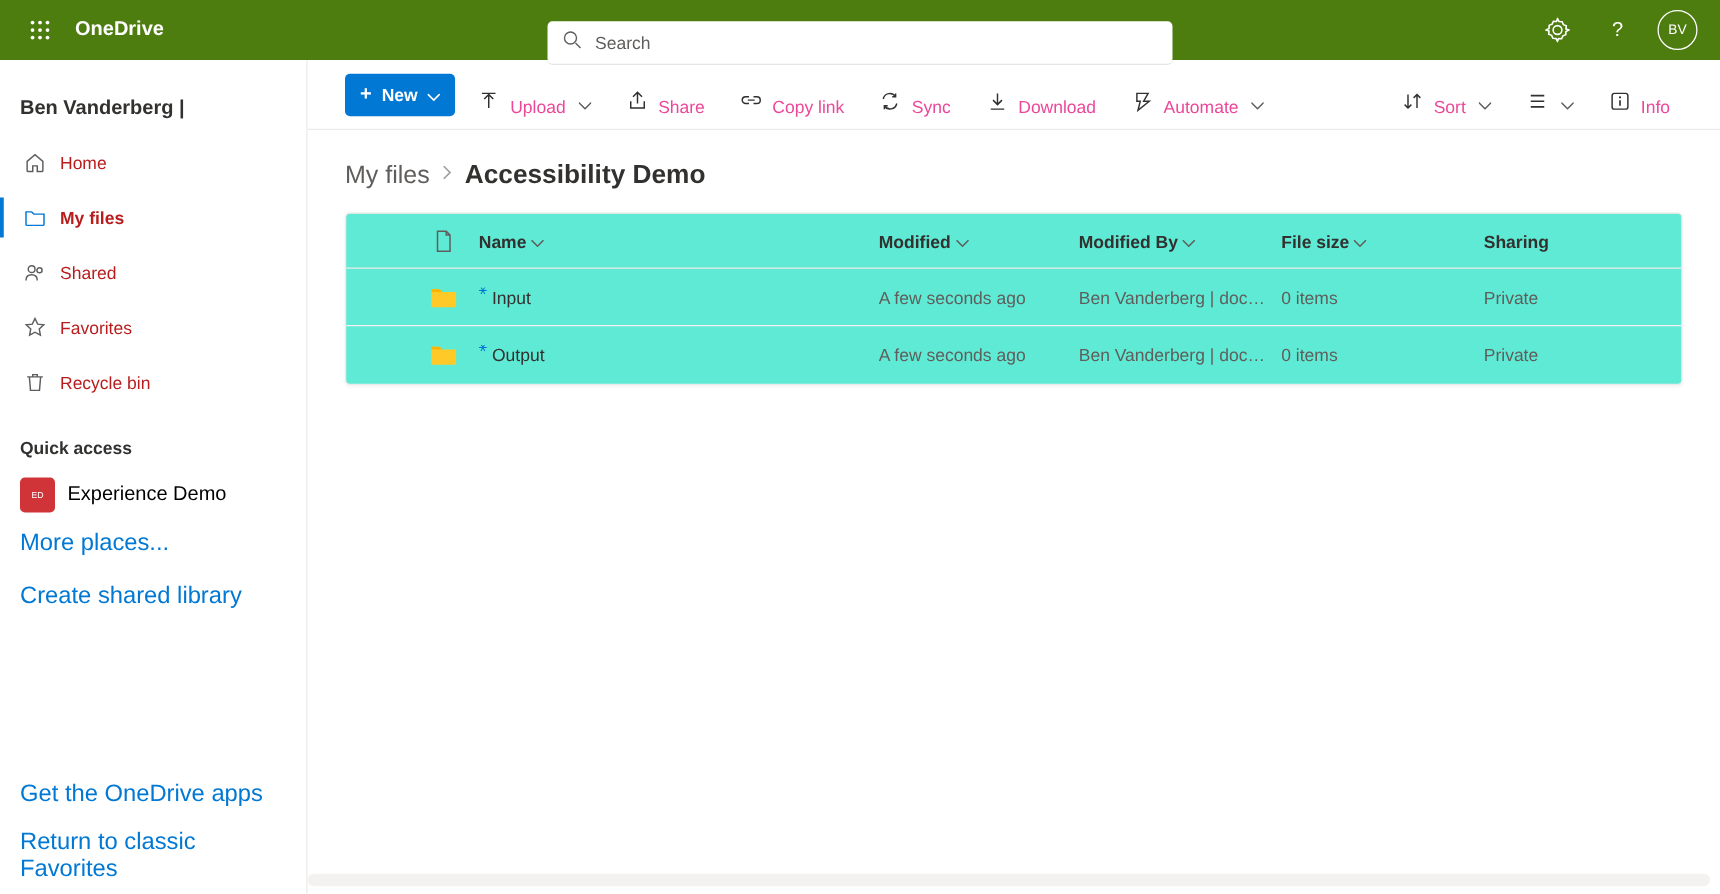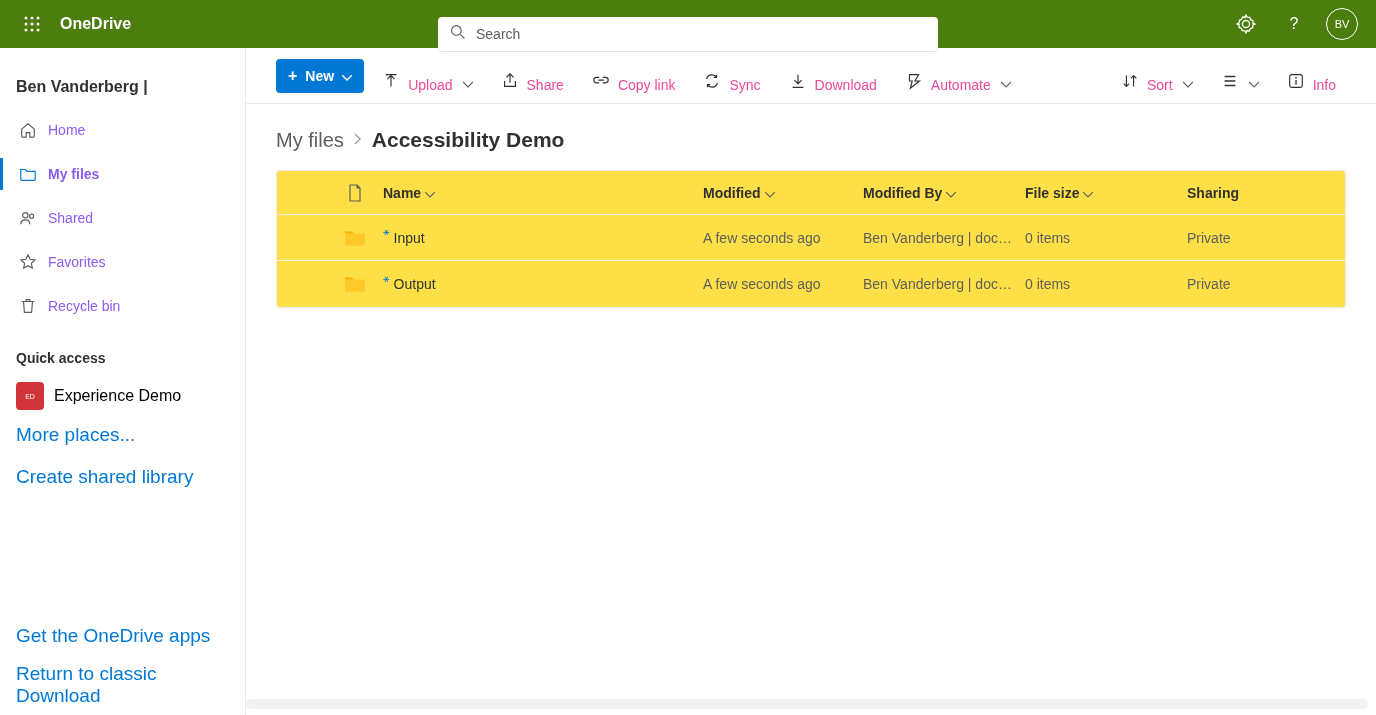--- a/index.html
+++ b/index.html
@@ -60,21 +60,21 @@
     .sidebar {
       width: 246px; border-right: 1px solid #edebe9;
       display: flex; flex-direction: column;
       background: #fff;
       padding-top: 18px;
     }
     .user-name { font-size: 16px; font-weight: 600; padding: 12px 16px 12px 16px; color: #323130; }
     .nav { padding: 0; }
     .nav-item {
       display: flex; align-items: center; height: 44px;
-      padding-left: 18px; font-size: 14px; color: #8b5cf6;
+      padding-left: 18px; font-size: 14px; color: #b91c1c;
       cursor: pointer; position: relative;
     }
     .nav-item.active::before {
       content: ""; position: absolute; left: 0; top: 6px; bottom: 6px;
       width: 3px; background: #0078d4;
     }
     .nav-item.active { font-weight: 600; }
     .nav-item .icn { width: 20px; height: 20px; margin-right: 10px; display:flex; align-items:center; justify-content:center; }
     .nav-item .icn svg { width: 18px; height: 18px; }
 
@@ -114,21 +114,21 @@
 
     .breadcrumb { padding: 24px 30px 18px; display: flex; align-items: center; gap: 10px; }
     .breadcrumb .root { font-size: 20px; color: #605e5c; cursor: pointer; }
     .breadcrumb .sep { color: #a19f9d; }
     .breadcrumb .current { font-size: 21px; font-weight: 600; color: #323130; }
 
     .table-wrap { padding: 0 30px 30px; }
     .table {
       border: 1px solid #edebe9; border-radius: 4px;
       box-shadow: 0 1px 3px rgba(0,0,0,0.05);
-      background: #fde047;
+      background: #5eead4;
     }
     .thead { display: flex; align-items: center; height: 44px; border-bottom: 1px solid #edebe9; padding-left: 50px; }
     .th { font-size: 14px; font-weight: 600; color: #323130; display:flex; align-items:center; gap:4px; }
     .th svg { width:10px; }
     .col-icon { width: 56px; display:flex; justify-content:center; }
     .col-name { flex: 0 0 320px; }
     .col-mod { flex: 0 0 160px; }
     .col-modby { flex: 0 0 162px; }
     .col-size { flex: 0 0 162px; }
     .col-share { flex: 1; }
@@ -248,21 +248,21 @@
     <div class="quick-item">
       <div class="quick-badge">ED</div>
       <span>Experience Demo</span>
     </div>
     <div class="link">More places...</div>
     <div class="link">Create shared library</div>
 
     <div class="sidebar-spacer"></div>
     <div class="bottom-links">
       <div class="link">Get the OneDrive apps</div>
-      <div class="link">Return to classic Download</div>
+      <div class="link">Return to classic Favorites</div>
     </div>
   </div>
 
   <div class="main">
     <div class="toolbar">
       <button class="btn-new">
         <span class="plus">+</span>
         <span>New</span>
         <span class="chev"><svg viewBox="0 0 10 6">
               <path d="M0 0l5 5 5-5" fill="none" stroke="#fff" stroke-width="1.4"></path>

